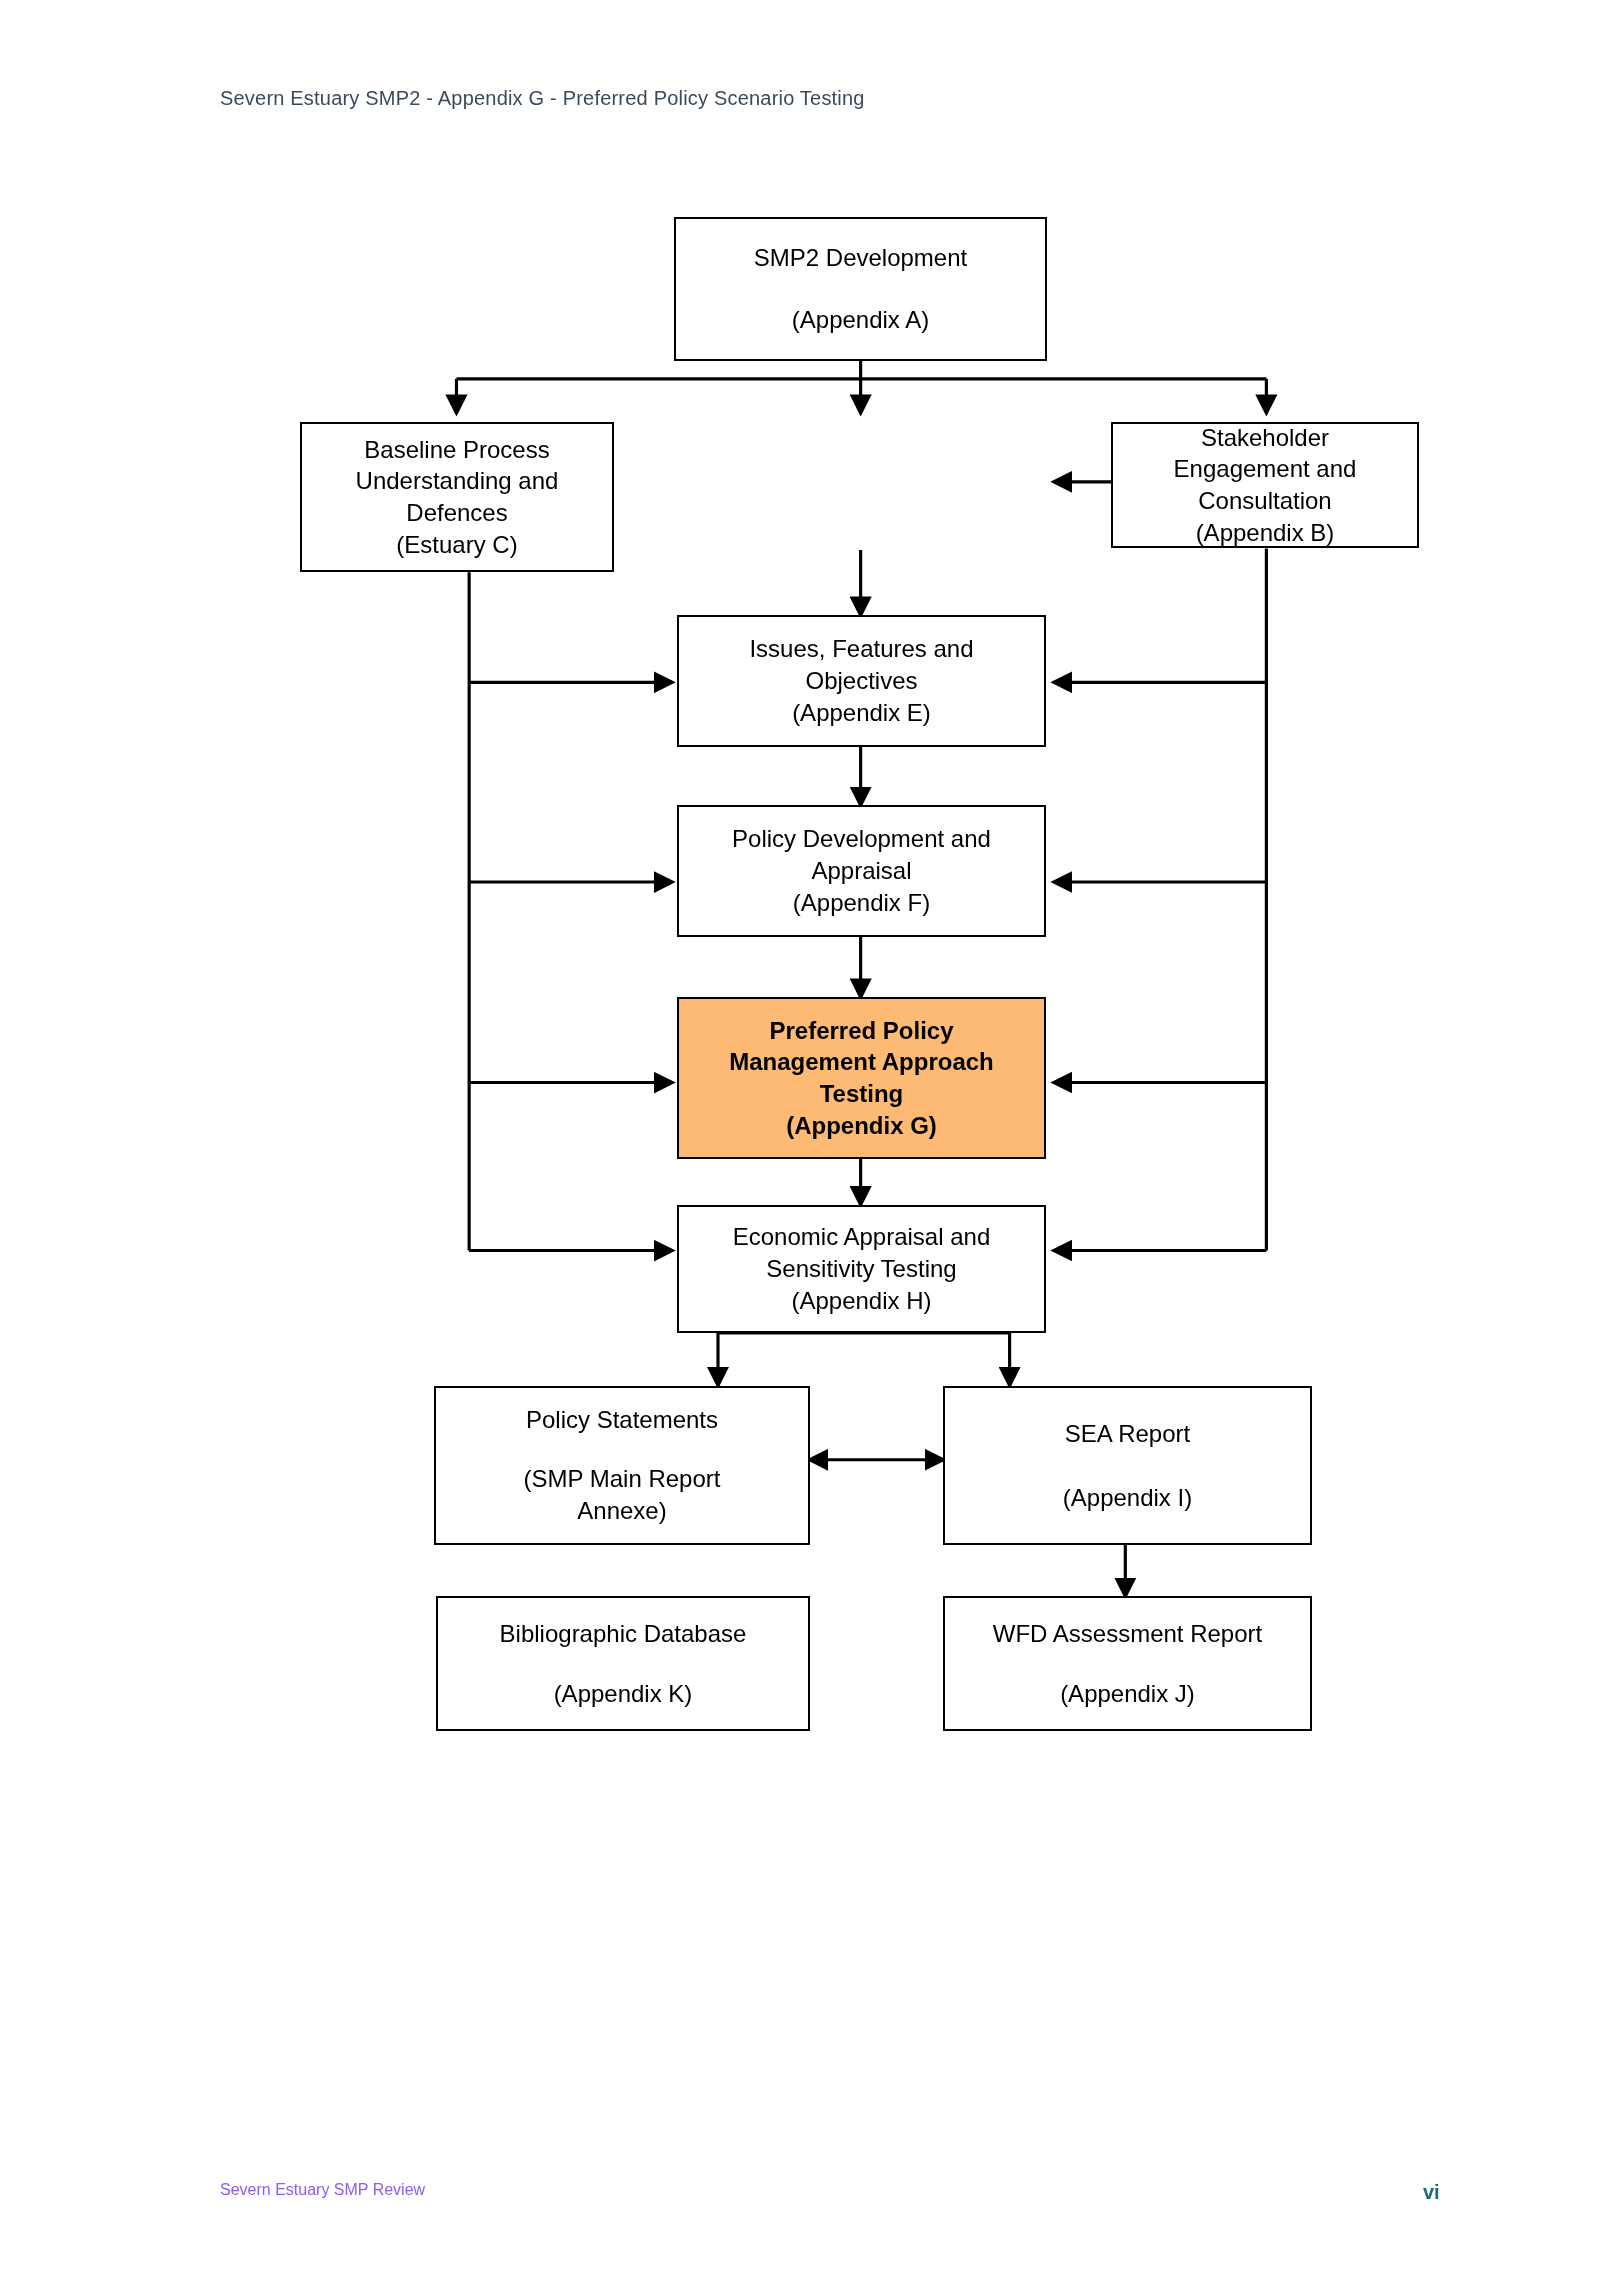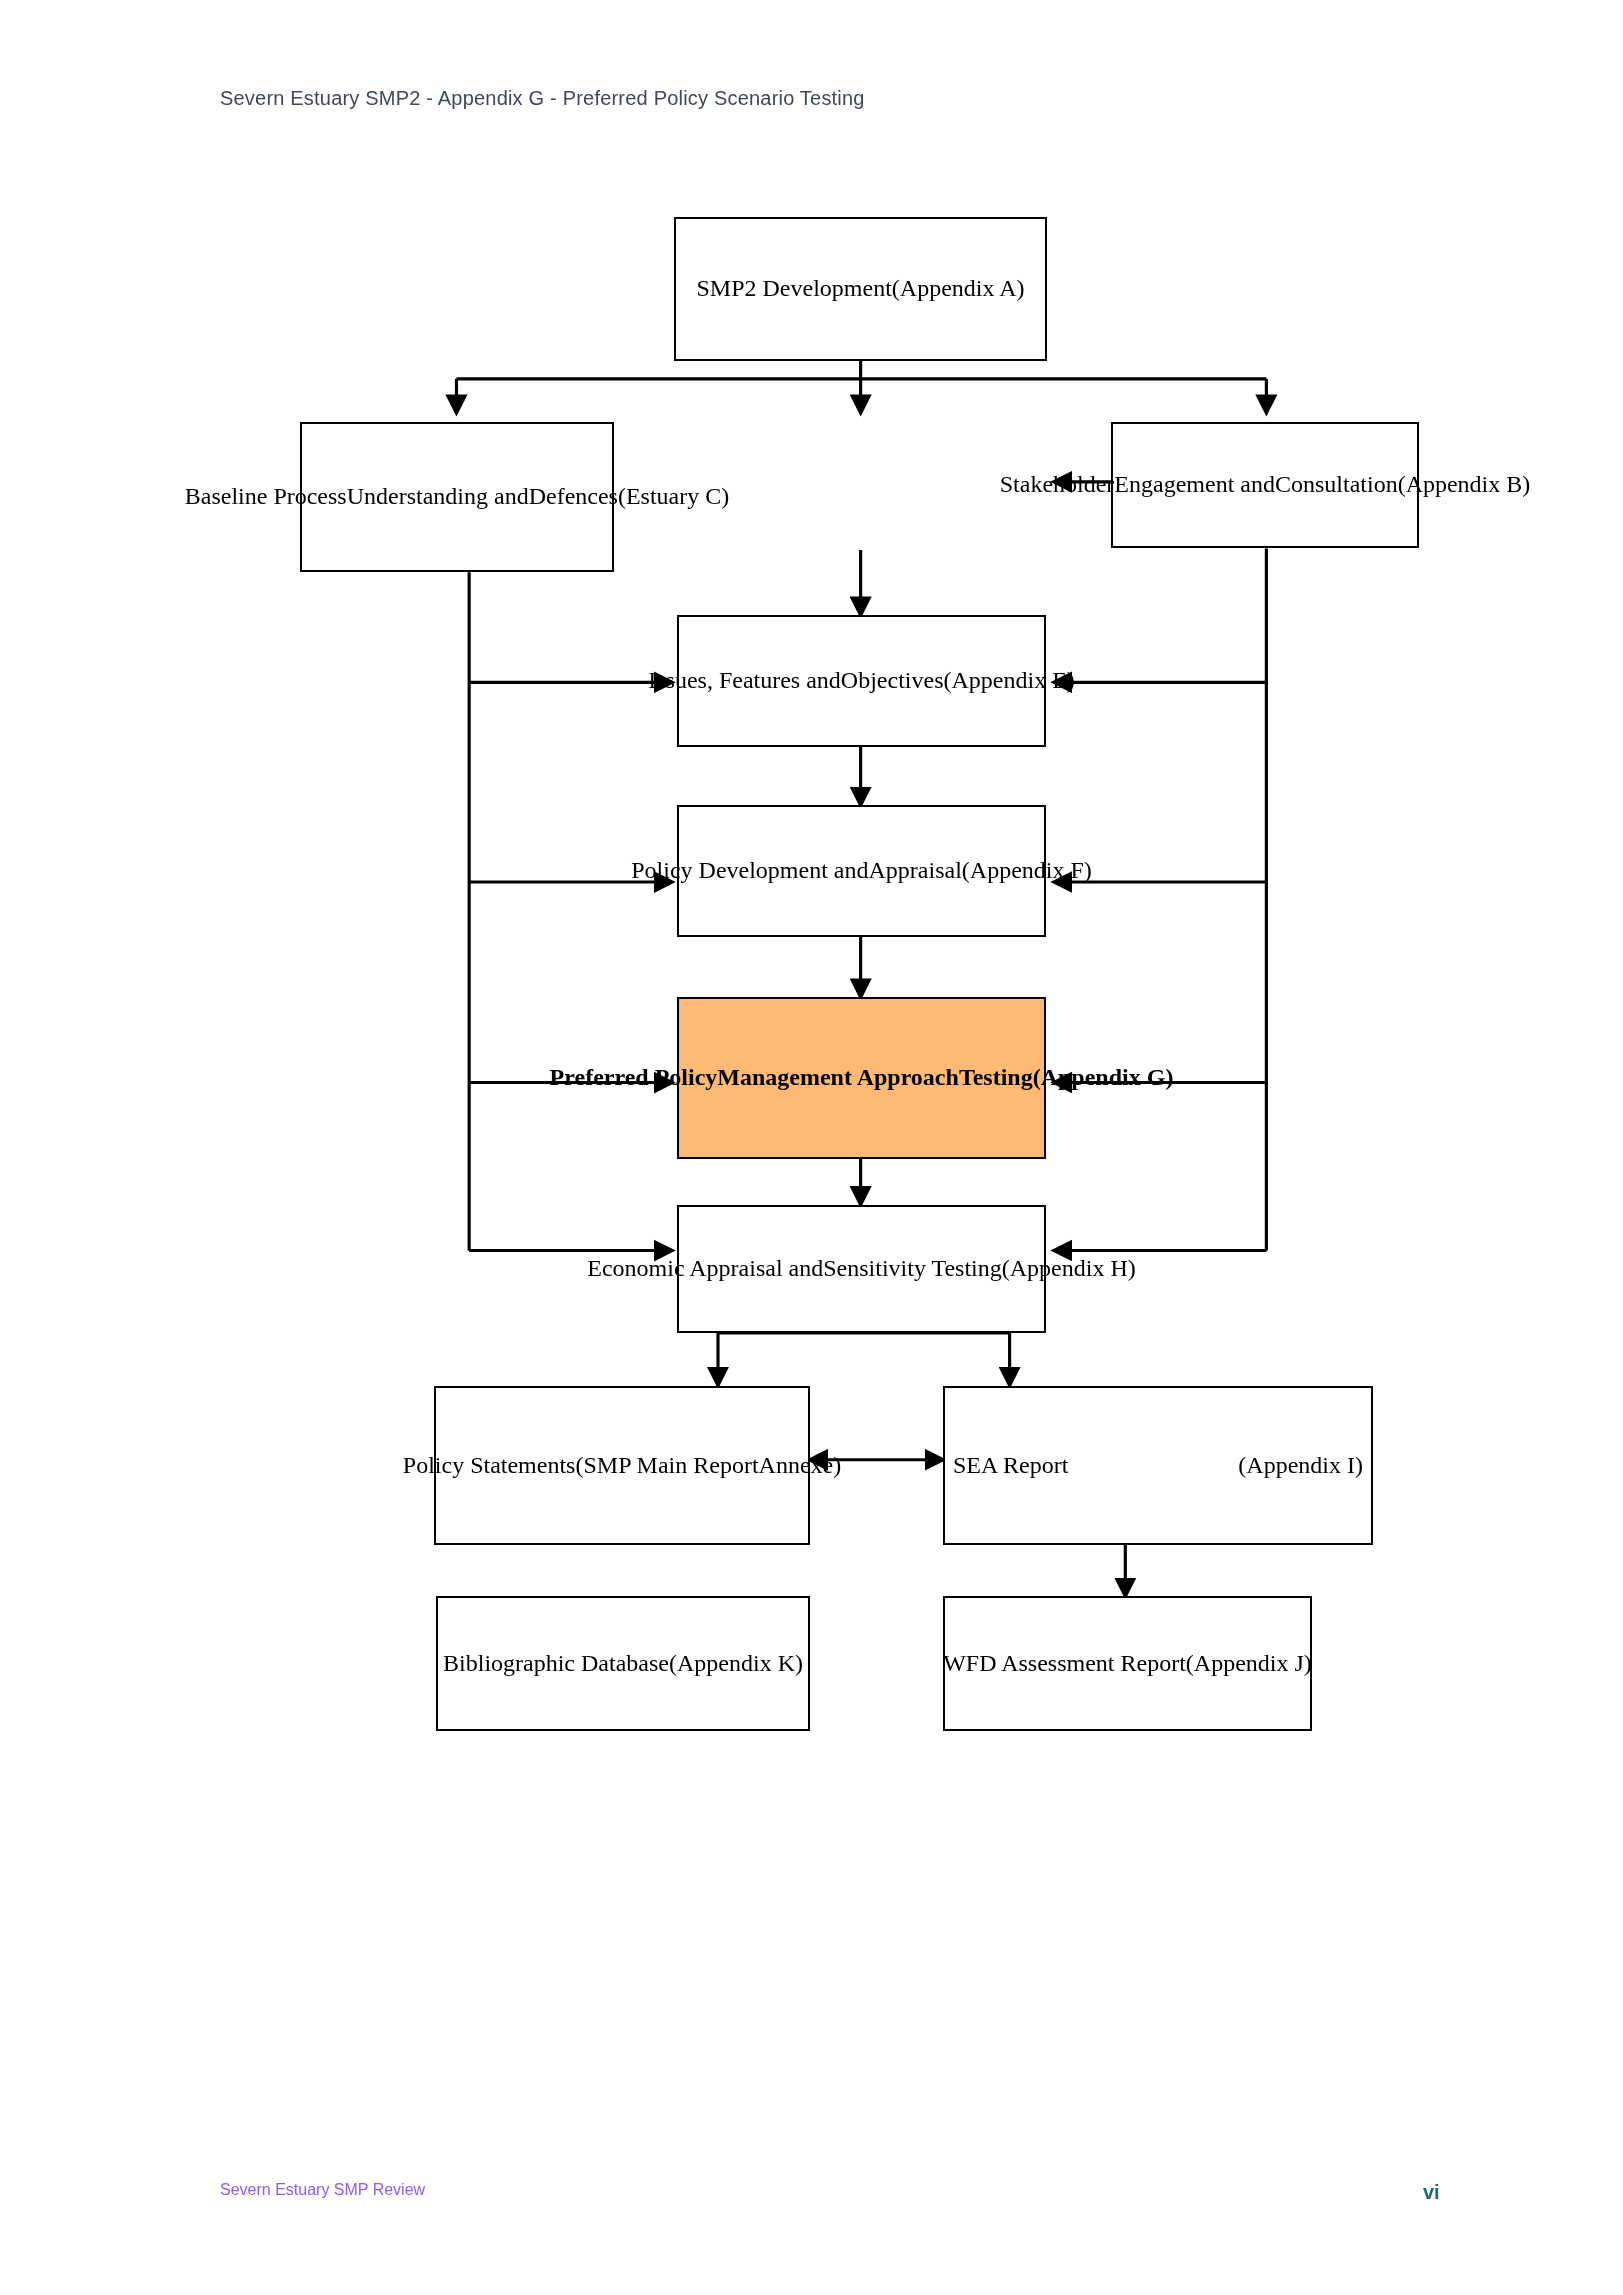--- a/index.html
+++ b/index.html
@@ -61,29 +61,28 @@
     height: 2295px;
   }
 
   
   .node {
     position: absolute;
     box-sizing: border-box;
     border: 2.4px solid #000000;
     background: #ffffff;
     display: flex;
-    flex-direction: row;
+    flex-direction: column;
     align-items: center;
     justify-content: center;
     text-align: center;
     font-size: 24px;
     line-height: 1.32;
     padding: 3.2px 8px;
     z-index: 3;
-    font-family: Liberation Serif, serif;
   }
   .node .ln { display: block; white-space: pre; }
   .node.highlight {
     background: #fdba74;
     font-weight: bold;
   }
 </style>
 </head>
 <body>
 
@@ -189,21 +188,21 @@
     <span class="ln">(Appendix H)</span>
   </div>
 
   <div class="node" style="left:434px; top:1386px; width:376px; height:159px;">
     <span class="ln">Policy Statements</span>
     <span class="ln-gap" style="display:block;height:27px;"></span>
     <span class="ln">(SMP Main Report</span>
     <span class="ln">Annexe)</span>
   </div>
 
-  <div class="node" style="left:943px; top:1386px; width:430px; height:159px;justify-content:space-between;">
+  <div class="node" style="left:943px; top:1386px; width:369px; height:159px;">
     <span class="ln">SEA Report</span>
     <span class="ln-gap" style="display:block;height:32px;"></span>
     <span class="ln">(Appendix I)</span>
   </div>
 
   <div class="node" style="left:436px; top:1596px; width:374px; height:135px;text-align:right;">
     <span class="ln">Bibliographic Database</span>
     <span class="ln-gap" style="display:block;height:28.5px;"></span>
     <span class="ln">(Appendix K)</span>
   </div>

